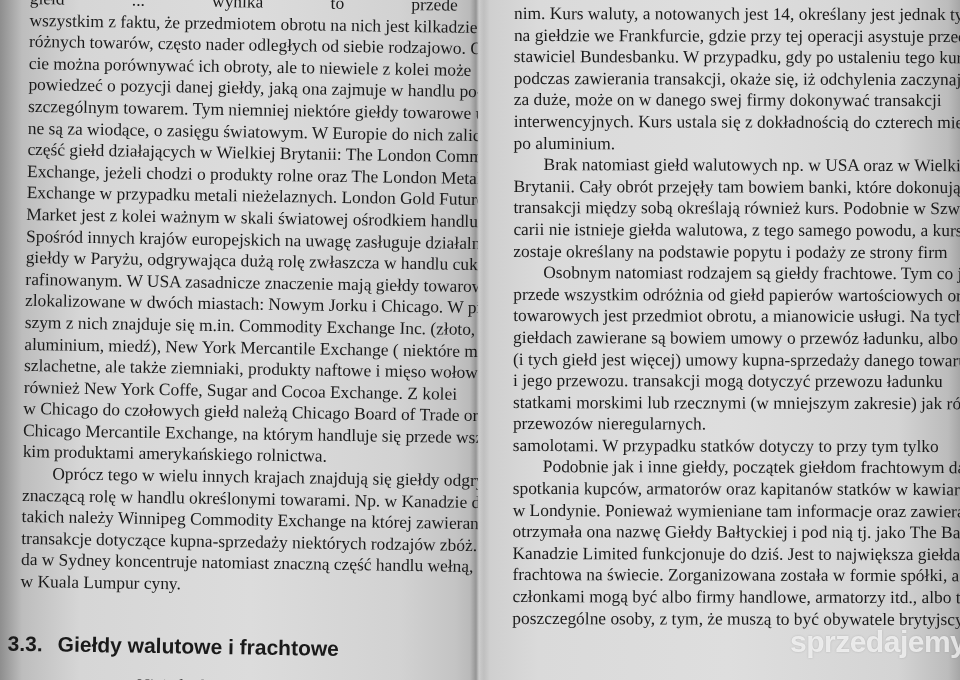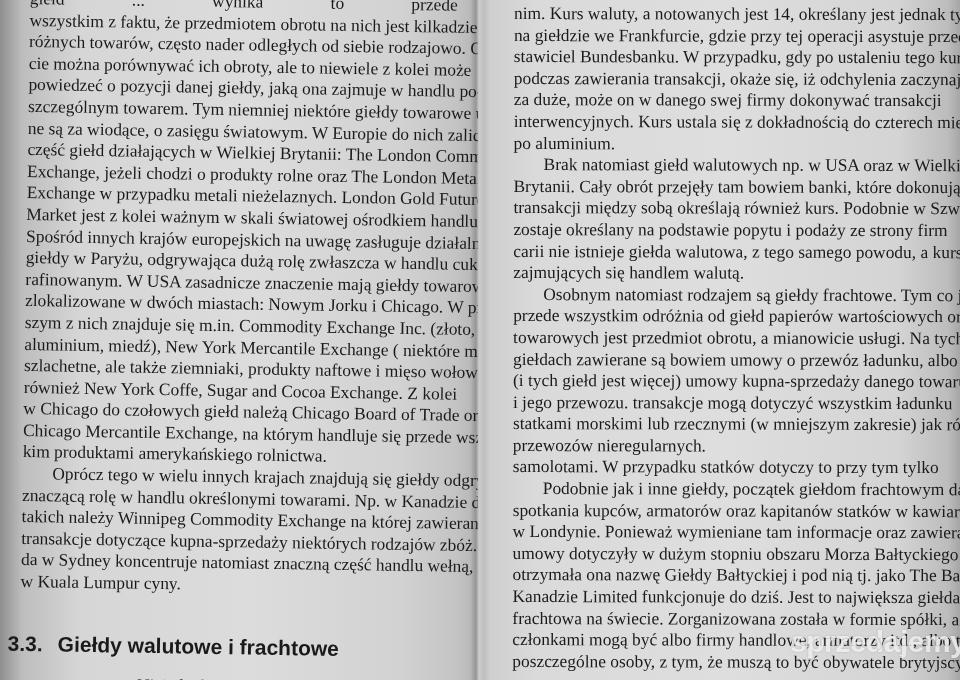--- a/index.html
+++ b/index.html
@@ -161,40 +161,38 @@
         <span class="line">stawiciel Bundesbanku. W przypadku, gdy po ustaleniu tego kursu,</span>
         <span class="line">podczas zawierania transakcji, okaże się, iż odchylenia zaczynają być</span>
         <span class="line">za duże, może on w danego swej firmy dokonywać transakcji</span>
         <span class="line">interwencyjnych. Kurs ustala się z dokładnością do czterech miejsc</span>
         <span class="line last">po aluminium.</span>
       </div>
       <div>
         <span class="line indent">Brak natomiast giełd walutowych np. w USA oraz w Wielkiej</span>
         <span class="line">Brytanii. Cały obrót przejęły tam bowiem banki, które dokonując</span>
         <span class="line">transakcji między sobą określają również kurs. Podobnie w Szwaj-</span>
+        <span class="line">carii nie istnieje giełda walutowa, z tego samego powodu, a kurs</span>
         <span class="line">zostaje określany na podstawie popytu i podaży ze strony firm</span>
-        <span class="line">carii nie istnieje giełda walutowa, z tego samego powodu, a kurs</span>
-        <span class="line last">zajmujących się handlem walutą.</span>
       </div>
       <div>
         <span class="line indent">Osobnym natomiast rodzajem są giełdy frachtowe. Tym co je</span>
         <span class="line">przede wszystkim odróżnia od giełd papierów wartościowych oraz</span>
         <span class="line">towarowych jest przedmiot obrotu, a mianowicie usługi. Na tych</span>
         <span class="line">giełdach zawierane są bowiem umowy o przewóz ładunku, albo też</span>
         <span class="line">(i tych giełd jest więcej) umowy kupna-sprzedaży danego towaru</span>
-        <span class="line">i jego przewozu. transakcje mogą dotyczyć wszystkim ładunku</span>
+        <span class="line">i jego przewozu. transakcji mogą dotyczyć przewozu ładunku</span>
         <span class="line">statkami morskimi lub rzecznymi (w mniejszym zakresie) jak również</span>
         <span class="line last">przewozów nieregularnych.</span>
         <span class="line">samolotami. W przypadku statków dotyczy to przy tym tylko</span>
       </div>
       <div>
         <span class="line indent">Podobnie jak i inne giełdy, początek giełdom frachtowym dały</span>
         <span class="line">spotkania kupców, armatorów oraz kapitanów statków w kawiarni.</span>
         <span class="line">w Londynie. Ponieważ wymieniane tam informacje oraz zawierane</span>
-        <span class="line">umowy dotyczyły w dużym stopniu obszaru Morza Bałtyckiego</span>
         <span class="line">otrzymała ona nazwę Giełdy Bałtyckiej i pod nią tj. jako The Baltic</span>
         <span class="line">Kanadzie Limited funkcjonuje do dziś. Jest to największa giełda</span>
         <span class="line">frachtowa na świecie. Zorganizowana została w formie spółki, a jej</span>
         <span class="line">członkami mogą być albo firmy handlowe, armatorzy itd., albo też</span>
         <span class="line">poszczególne osoby, z tym, że muszą to być obywatele brytyjscy.</span>
 
       </div>
 
     </div>
   </div>

